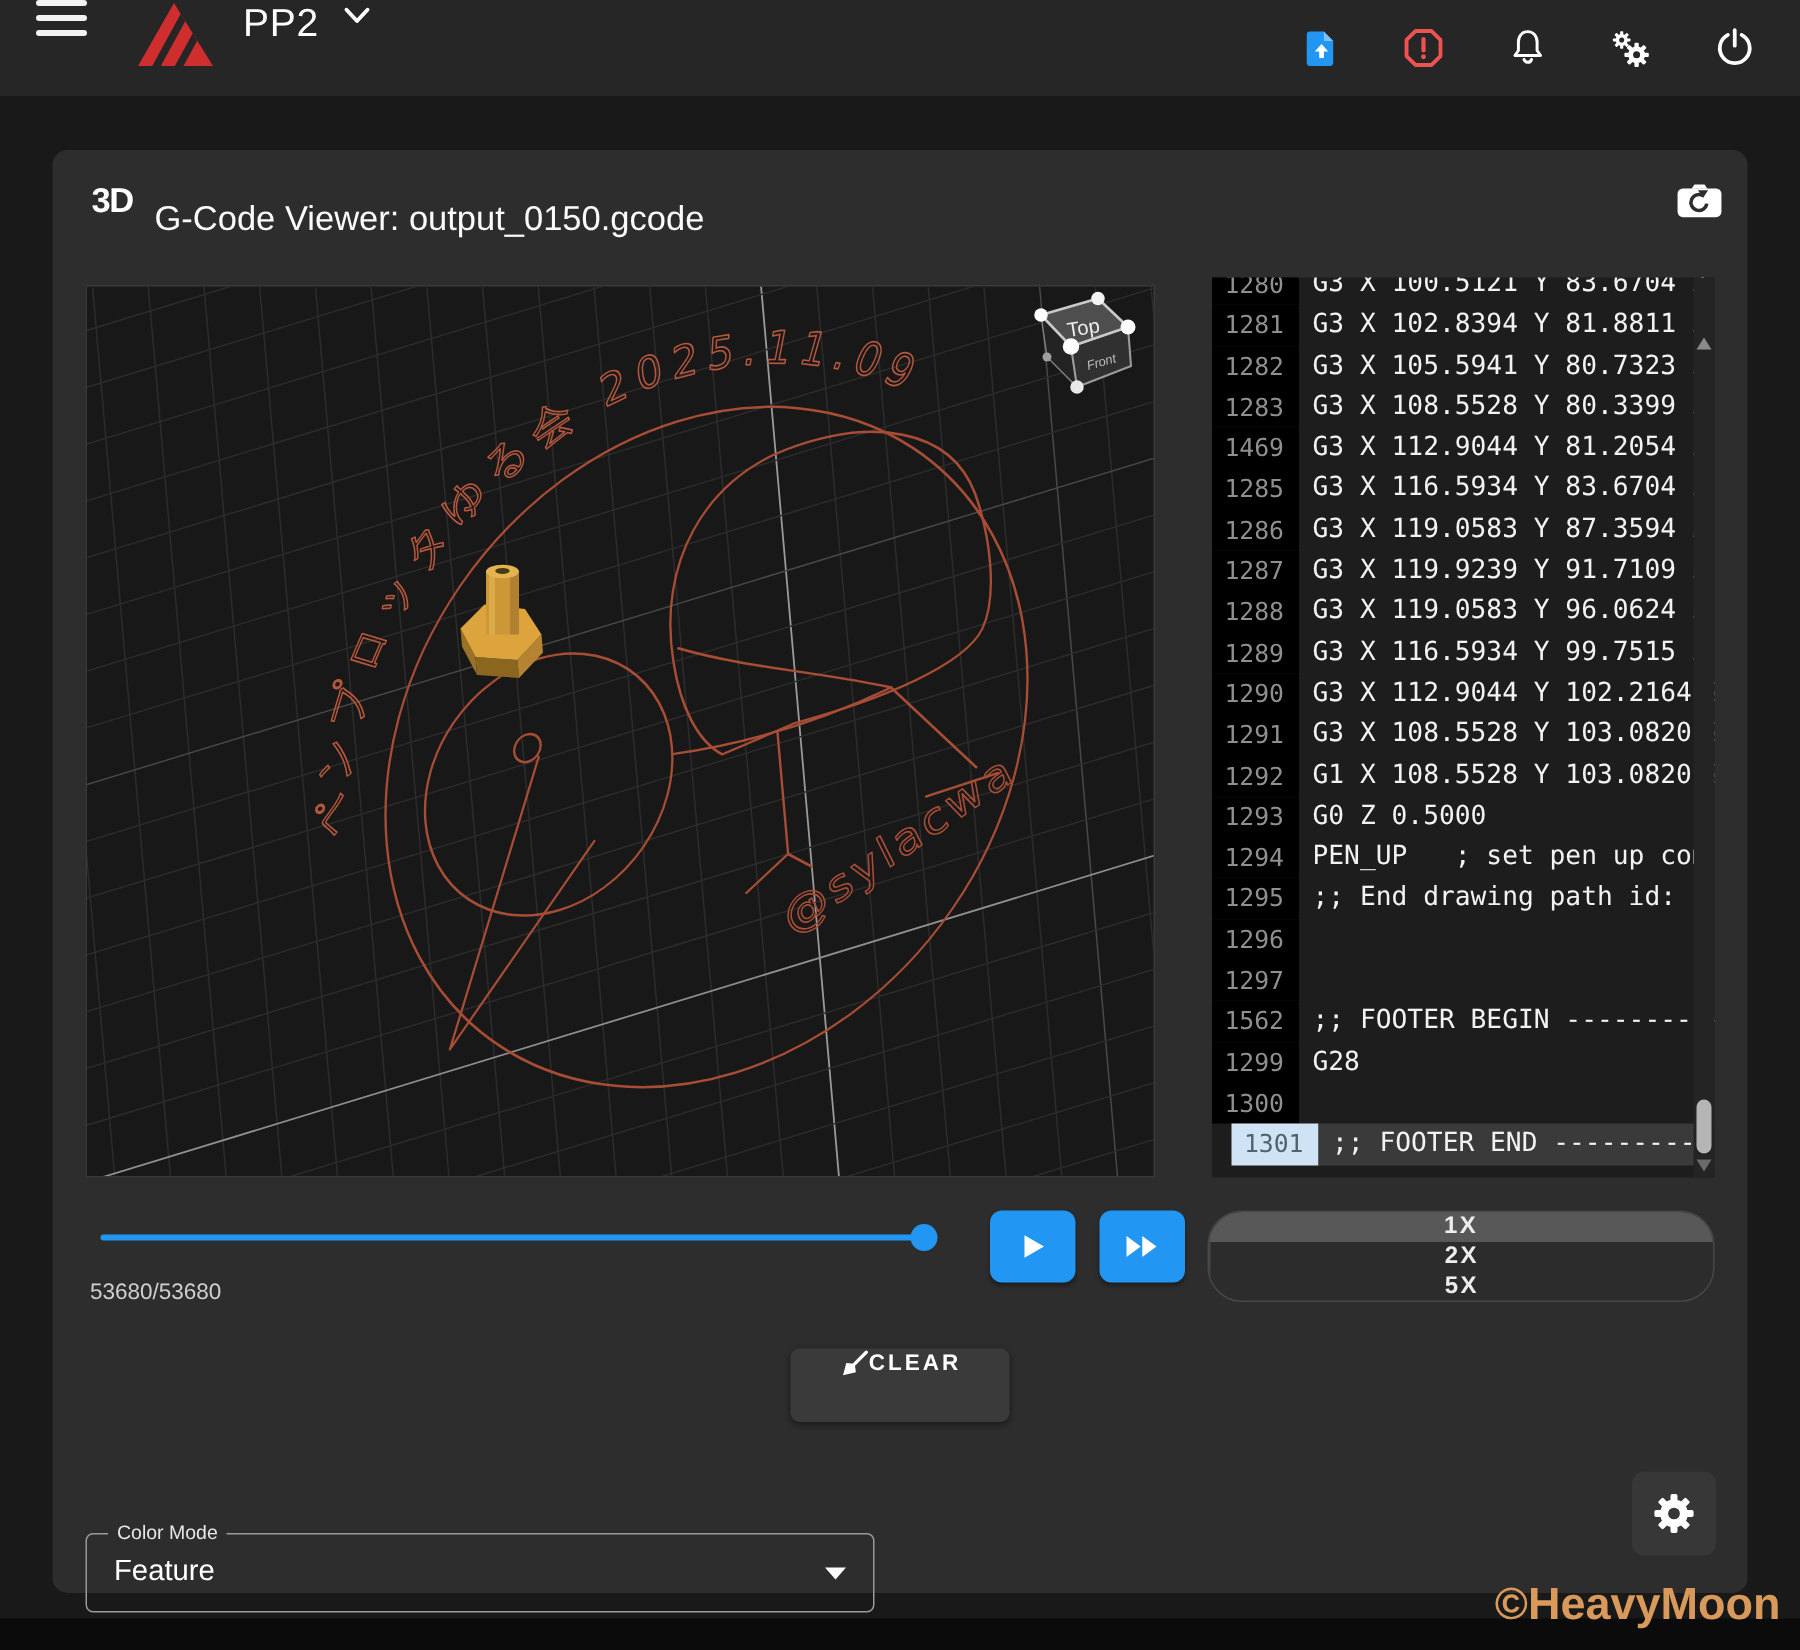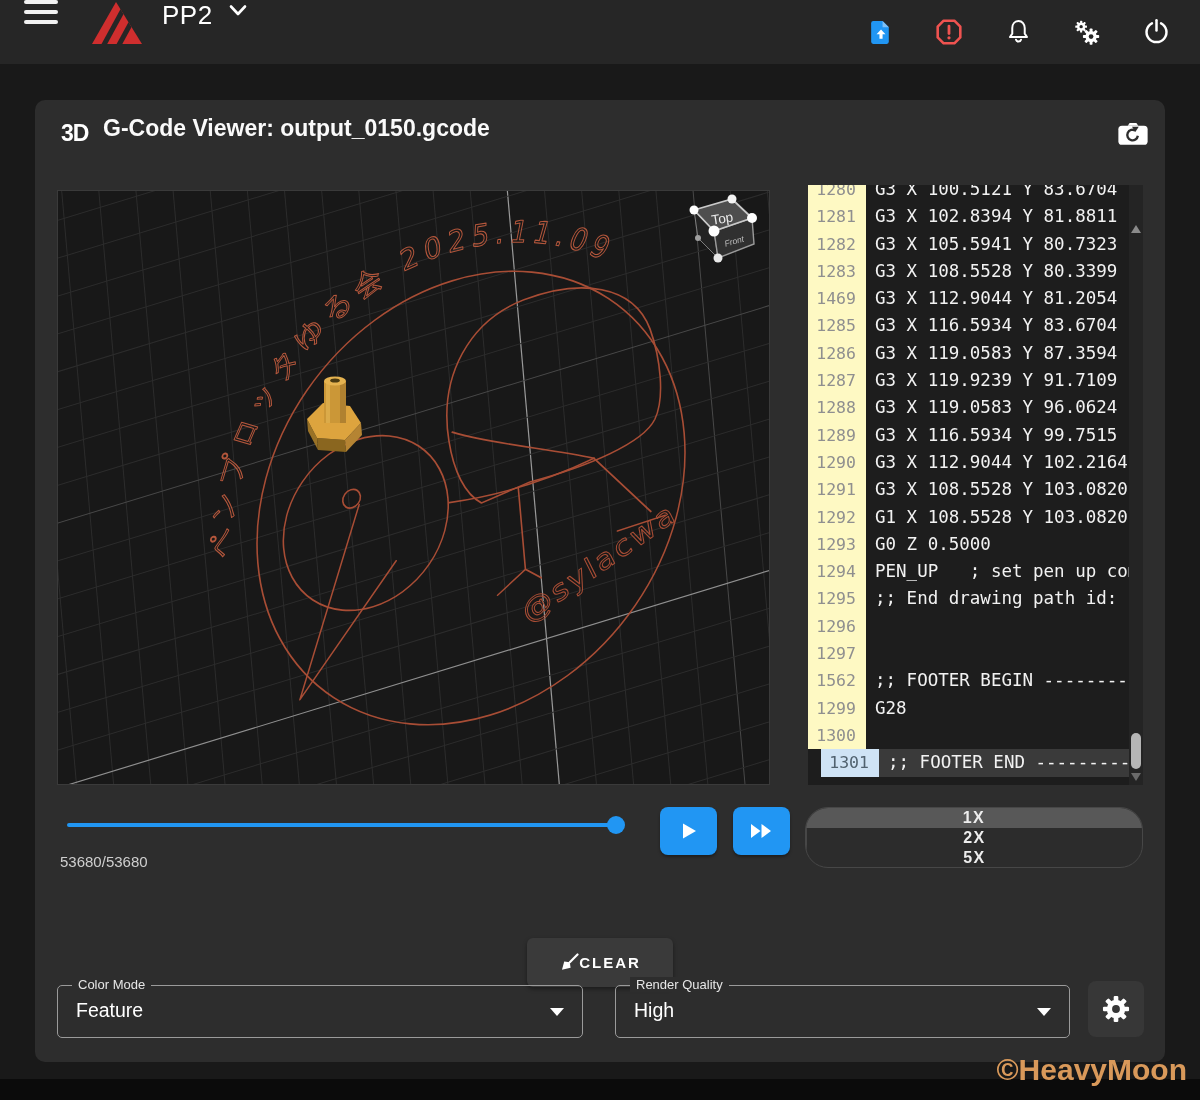--- a/index.html
+++ b/index.html
@@ -13,50 +13,50 @@
   .hamburger{width:34px;height:24px;margin-left:24px;display:flex;flex-direction:column;justify-content:space-between;cursor:pointer;}
   .hamburger span{display:block;height:3.6px;background:#f2f2f2;border-radius:2px;}
   .brand-logo{margin-left:30px;}
   .app-name{color:#fff;font-size:26px;font-weight:500;margin-left:16px;letter-spacing:.5px;}
   .chev{margin-left:16px;margin-top:4px;}
   .topbar-right{margin-left:auto;display:flex;align-items:center;gap:41px;margin-right:30px;}
   .tb-icon{width:28px;height:28px;display:flex;align-items:center;justify-content:center;cursor:pointer;}
   
   .card{position:absolute;left:35px;top:100px;width:1130px;height:962px;background:#2d2d2d;border-radius:10px;z-index:1;}
   .badge3d{position:absolute;left:26px;top:20px;color:#fff;font-weight:800;font-size:23px;letter-spacing:-1px;}
-  .card-title{position:absolute;left:68px;top:15px;color:#fafafa;font-size:23px;font-weight:700;}
+  .card-title{position:absolute;left:68px;top:32px;color:#fafafa;font-size:23px;font-weight:400;}
   .cam-btn{position:absolute;left:1072px;top:10px;width:52px;height:46px;display:flex;align-items:center;justify-content:center;border:none;background:transparent;cursor:pointer;}
   
   .viewport{position:absolute;left:22px;top:90px;width:713px;height:595px;background:#181818;border:1px solid #3a3a3a;box-sizing:border-box;overflow:hidden;}
   
   .gpanel{position:absolute;left:773px;top:85px;width:335px;height:600px;background:#1d1d1d;overflow:hidden;}
   .grows{position:absolute;left:0;top:-9px;right:0;}
   .gc-row{display:flex;height:27.3px;line-height:27.3px;}
-  .gc-num{width:58px;box-sizing:border-box;padding-right:10px;background:#fef9c3;color:#8f8f8f;
+  .gc-num{width:58px;box-sizing:border-box;padding-right:10px;background:#000000;color:#8f8f8f;
           font-family:"DejaVu Sans Mono",monospace;font-size:16.5px;text-align:right;flex:none;}
   .gc-text{flex:1;padding-left:9px;color:#f2f2f2;font-family:"DejaVu Sans Mono",monospace;
            font-size:17.5px;white-space:pre;overflow:hidden;}
   .gc-num.hl{background:#cfe3f5;color:#51626f;margin-left:13px;}
   .gc-text.hl{background:#3a3a3a;}
   .gscroll{position:absolute;right:0;top:0;bottom:0;width:14px;background:#242424;}
   .up-arrow{position:absolute;left:2px;top:40px;width:0;height:0;border-left:5px solid transparent;border-right:5px solid transparent;border-bottom:8px solid #8a8a8a;}
   .down-arrow{position:absolute;left:2px;bottom:4px;width:0;height:0;border-left:5px solid transparent;border-right:5px solid transparent;border-top:8px solid #6a6a6a;}
   .thumb{position:absolute;left:2px;top:548px;width:10px;height:36px;border-radius:5px;background:#b5b5b5;}
   
   .slider-track{position:absolute;left:32px;top:723px;width:549px;height:4px;border-radius:2px;background:#2196f3;cursor:pointer;}
   .slider-thumb{position:absolute;left:572px;top:716px;width:18px;height:18px;border-radius:50%;background:#2196f3;cursor:pointer;}
   .progress{position:absolute;left:25px;top:753px;color:#cfcfcf;font-size:15px;}
   .playbtn{position:absolute;top:707px;width:57px;height:48px;border:none;border-radius:8px;background:#2196f3;display:flex;align-items:center;justify-content:center;cursor:pointer;box-shadow:0 2px 3px rgba(0,0,0,.35);}
   .speed-group{position:absolute;left:770px;top:707px;width:338px;height:61px;border:1px solid #474747;border-radius:23px;background:#2c2c2c;display:flex;overflow:hidden;box-sizing:border-box;flex-direction:column;}
   .seg{flex:1;border:none;background:transparent;color:#ededed;font-size:16px;font-weight:700;letter-spacing:1.5px;border-left:1px solid #474747;cursor:pointer;font-family:"Liberation Sans",sans-serif;}
   .seg:first-child{border-left:none;}
   .seg.active{background:#585858;}
-  .clear-btn{position:absolute;left:492px;top:838px;width:146px;height:49px;border:none;border-radius:6px;background:#3a3a3a;color:#fff;display:flex;align-items:center;justify-content:center;gap:0;font-size:15px;font-weight:700;letter-spacing:2px;cursor:pointer;box-shadow:0 2px 4px rgba(0,0,0,.4);font-family:"Liberation Sans",sans-serif;}
-  
-  .mselect{position:absolute;top:885px;height:53px;border:1px solid #9a9a9a;border-radius:5px;box-sizing:border-box;cursor:pointer;}
+  .clear-btn{position:absolute;left:492px;top:799px;width:146px;height:49px;border:none;border-radius:6px;background:#3a3a3a;color:#fff;display:flex;justify-content:center;gap:0;font-size:15px;font-weight:700;letter-spacing:2px;cursor:pointer;box-shadow:0 2px 4px rgba(0,0,0,.4);font-family:"Liberation Sans",sans-serif;}
+  
+  .mselect{position:absolute;top:922px;height:53px;border:1px solid #9a9a9a;border-radius:5px;box-sizing:border-box;cursor:pointer;}
   .mselect .lab{position:absolute;top:-9px;left:14px;background:#2d2d2d;padding:0 6px;font-size:13px;color:#e6e6e6;}
   .mselect .val{position:absolute;left:18px;top:13px;font-size:19.5px;color:#fff;}
   .mselect .arrow{position:absolute;right:18px;top:22px;width:0;height:0;border-left:7px solid transparent;border-right:7px solid transparent;border-top:8px solid #fff;}
   .gear-btn{position:absolute;left:1053px;top:881px;width:56px;height:56px;border:none;border-radius:8px;background:#373737;display:flex;align-items:center;justify-content:center;cursor:pointer;}
   
   .watermark{position:absolute;right:13px;top:1053px;font-size:30px;font-weight:700;color:#d9995a;z-index:7;}
   .footer-strip{position:absolute;left:0;right:0;bottom:0;height:21px;background:#0b0b0b;z-index:6;}
 </style>
 </head>
 <body>
@@ -380,25 +380,20 @@
       <path d="M5.2 8.6 L10.8 9.2 L11.6 14.8 L3 16.8 Z" fill="#fff"></path>
     </svg>
     <span>CLEAR</span>
   </button>
 
   <div class="mselect" style="left:22px;width:526px;">
     <span class="lab">Color Mode</span>
     <span class="val">Feature</span>
     <span class="arrow"></span>
   </div>
-  <div class="mselect" style="left:580px;width:455px;">
-    <span class="lab">Render Quality</span>
-    <span class="val">High</span>
-    <span class="arrow"></span>
-  </div>
   <button class="gear-btn">
     <svg width="34" height="34" viewBox="0 0 34 34">
       <g transform="translate(17,17) scale(1.45)" fill="#fff">
         <rect x="-1.6" y="-9" width="3.2" height="18" rx="0.8"></rect>
         <rect x="-1.6" y="-9" width="3.2" height="18" rx="0.8" transform="rotate(45)"></rect>
         <rect x="-1.6" y="-9" width="3.2" height="18" rx="0.8" transform="rotate(90)"></rect>
         <rect x="-1.6" y="-9" width="3.2" height="18" rx="0.8" transform="rotate(135)"></rect>
         <circle r="6.4"></circle>
           <circle r="2.7" fill="#373737"></circle>
       </g>

